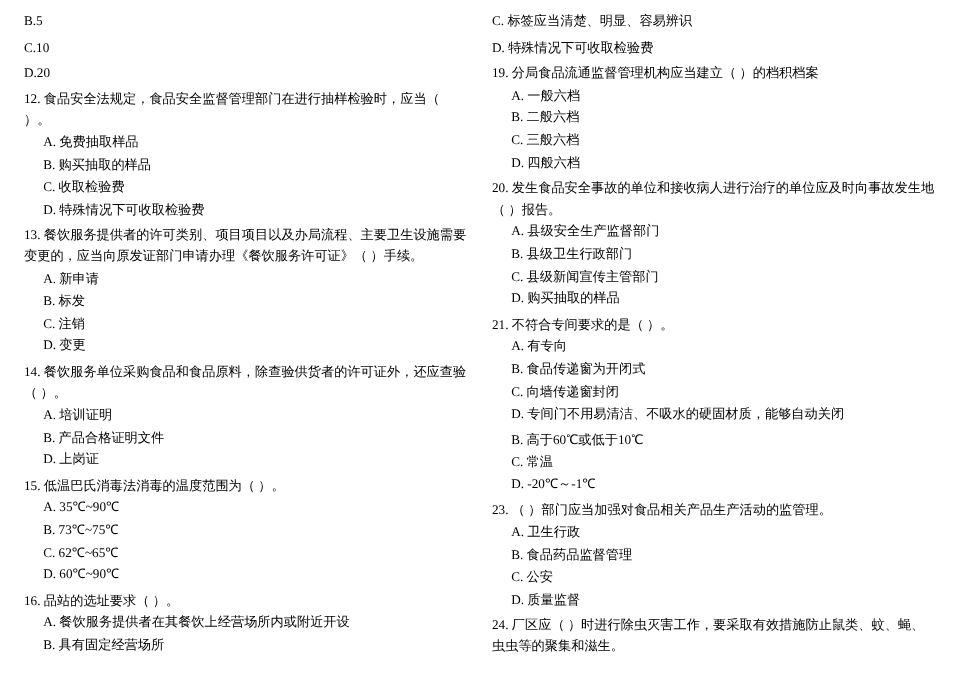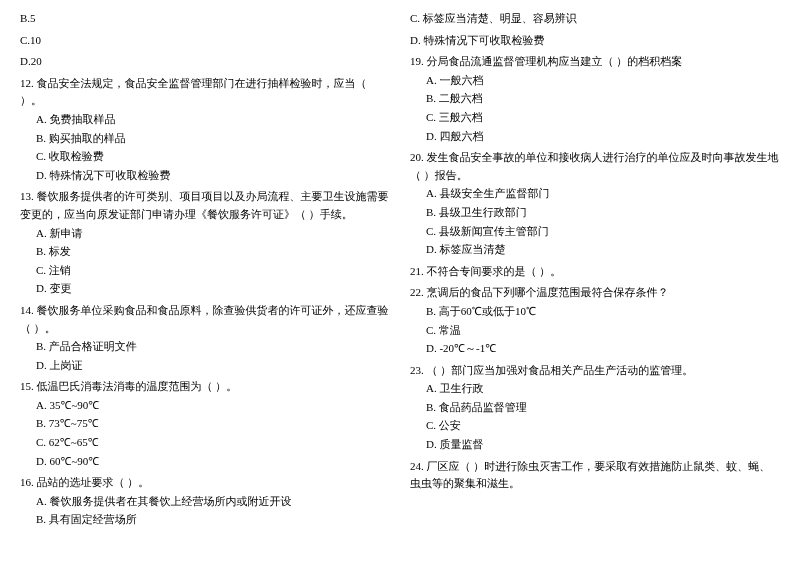--- a/index.html
+++ b/index.html
@@ -72,20 +72,21 @@
         <span class="option">A. 新申请</span>
         <span class="option">B. 标发</span>
         <span class="option">C. 注销</span>
         <span class="option">D. 变更</span>
       </div>
     </div>
 
     <div class="question-block">
       <div class="question-text">14. 餐饮服务单位采购食品和食品原料，除查验供货者的许可证外，还应查验（   ）。</div>
       <div class="options">
+        <span class="option">A. 培训证明</span>
         <span class="option">B. 产品合格证明文件</span>
         <span class="option">D. 上岗证</span>
       </div>
     </div>
 
     <div class="question-block">
       <div class="question-text">15. 低温巴氏消毒法消毒的温度范围为（   ）。</div>
       <div class="options">
         <span class="option">A. 35℃~90℃</span>
         <span class="option">B. 73℃~75℃</span>
@@ -123,30 +124,35 @@
         <span class="option">D. 四般六档</span>
       </div>
     </div>
 
     <div class="question-block">
       <div class="question-text">20. 发生食品安全事故的单位和接收病人进行治疗的单位应及时向事故发生地（   ）报告。</div>
       <div class="options">
         <span class="option">A. 县级安全生产监督部门</span>
         <span class="option">B. 县级卫生行政部门</span>
         <span class="option">C. 县级新闻宣传主管部门</span>
-        <span class="option">D. 标签应当清楚</span>
+        <span class="option">D. 购买抽取的样品</span>
       </div>
     </div>
 
     <div class="question-block">
       <div class="question-text">21. 不符合专间要求的是（   ）。</div>
+      <div class="options">
+        <span class="option">A. 有专向</span>
+        <span class="option">B. 食品传递窗为开闭式</span>
+        <span class="option">C. 向墙传递窗封闭</span>
+        <span class="option">D. 专间门不用易清洁、不吸水的硬固材质，能够自动关闭</span>
+      </div>
     </div>
 
     <div class="question-block">
-      <div class="question-text">22. 烹调后的食品下列哪个温度范围最符合保存条件？</div>
       <div class="options">
         <span class="option">B. 高于60℃或低于10℃</span>
         <span class="option">C. 常温</span>
         <span class="option">D. -20℃～-1℃</span>
       </div>
     </div>
 
     <div class="question-block">
       <div class="question-text">23. （   ）部门应当加强对食品相关产品生产活动的监管理。</div>
       <div class="options">

